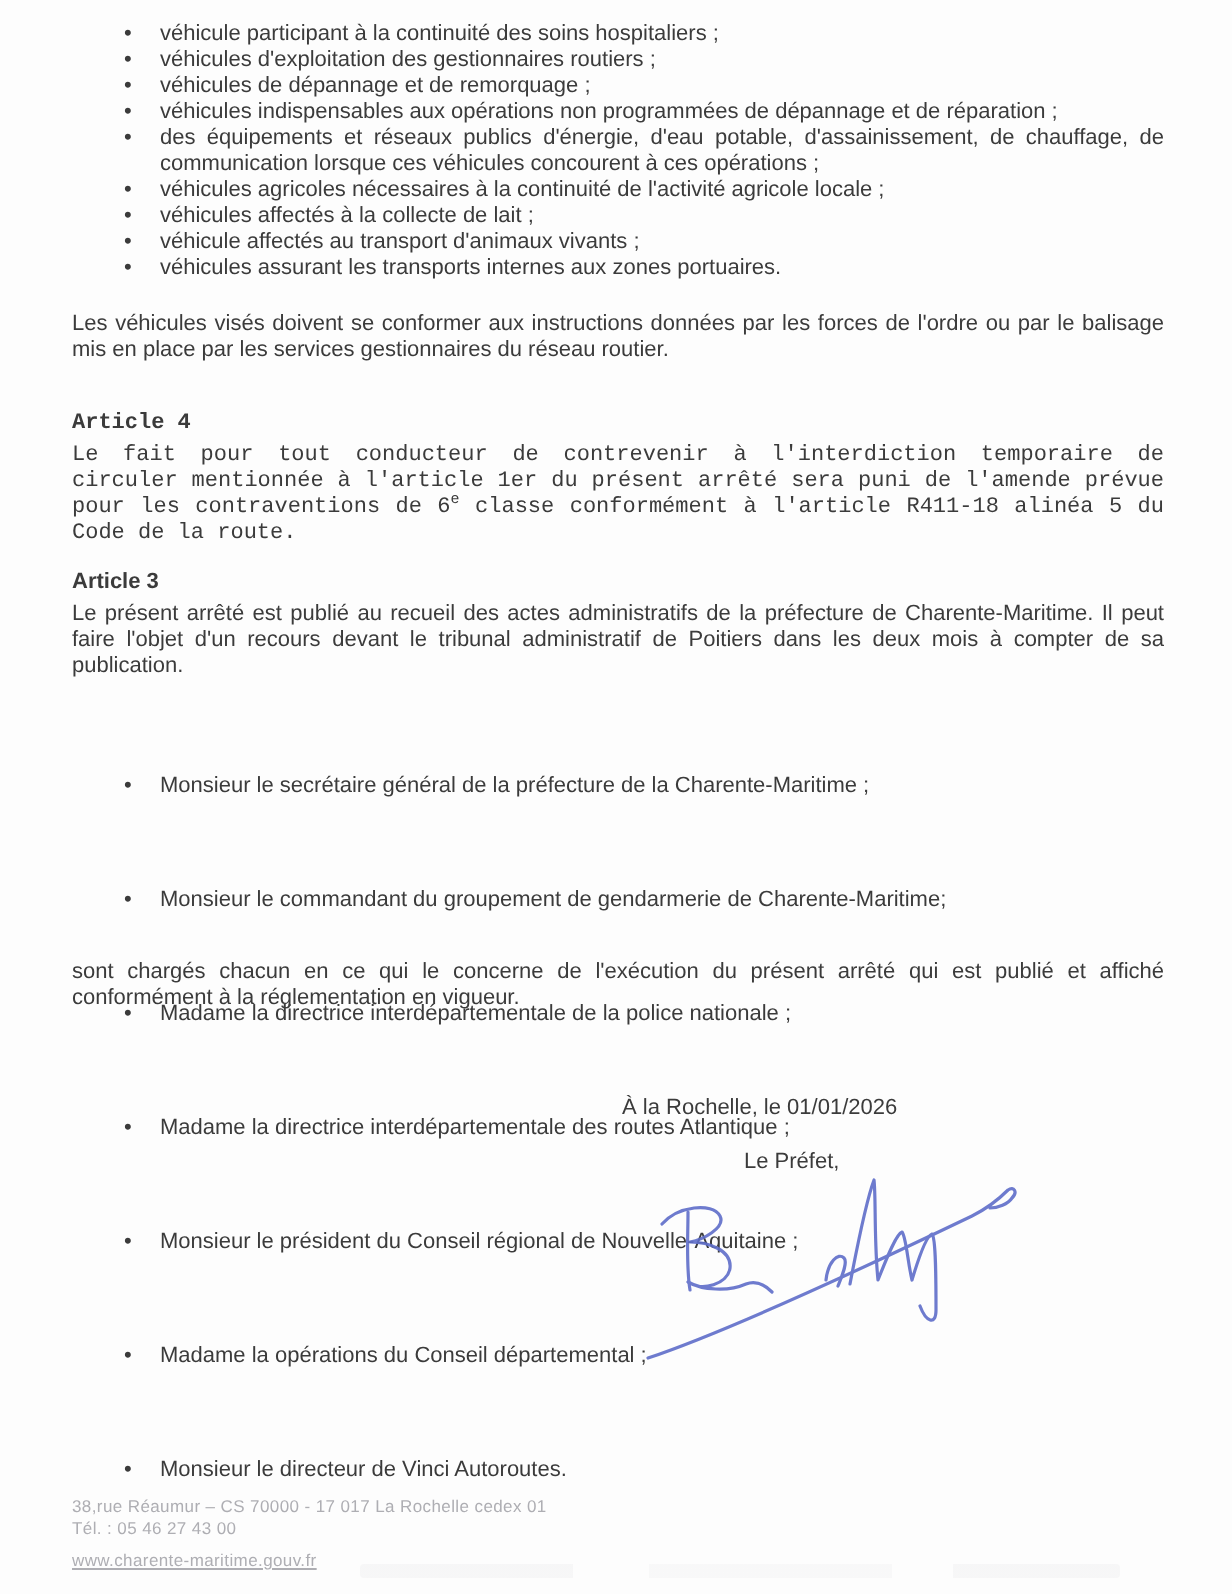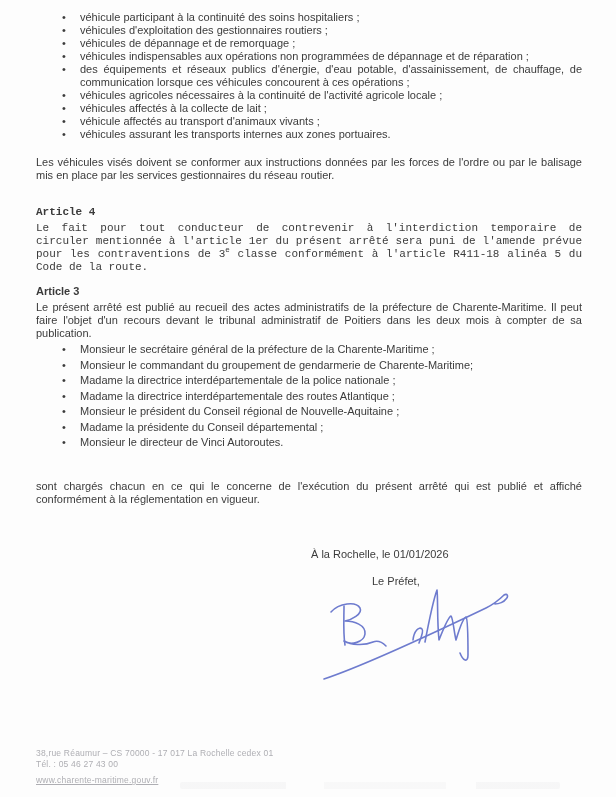--- a/index.html
+++ b/index.html
@@ -26,21 +26,21 @@
     position:relative;
     padding-left:44px;
     text-align:justify;
   }
   ul.blist li::before{
     content:"\2022";
     position:absolute;
     left:26px;top:0;
     color:#3b3b3b;
   }
-  ul.blist.spaced li{margin-bottom:2.5px;}
+  ul.blist.spaced li{margin-bottom:2.5px;margin-top:44px;}
   sup.clssup{font-size:7.5px;vertical-align:super;line-height:0;}
   .footer-line{
     font-size:8.5px;
     line-height:11px;
     color:#aeaeb3;
     letter-spacing:.2px;
   }
   .footer-link{text-decoration:underline;}
   .sig-svg{display:block;}
   .scan-noise{
@@ -65,36 +65,36 @@
   <li>véhicules agricoles nécessaires à la continuité de l'activité agricole locale ;</li>
   <li>véhicules affectés à la collecte de lait ;</li>
   <li>véhicule affectés au transport d'animaux vivants ;</li>
   <li>véhicules assurant les transports internes aux zones portuaires.</li>
 </ul>
 
 <p class="txt just abs" style="top:156px;left:36px;width:546px;margin:0;">Les véhicules visés doivent se conformer aux instructions données par les forces de l'ordre ou par le balisage mis en place par les services gestionnaires du réseau routier.</p>
 
 <div class="abs" style="top:206px;left:36px;width:546px;font-family:Liberation Mono, monospace;">
   <div class="txt bold" style="margin-bottom:3px;">Article 4</div>
-  <p class="txt just" style="margin:0;"><span>Le fait pour tout conducteur de contrevenir à l'interdiction temporaire de circuler mentionnée à l'article 1er du présent arrêté sera puni de l'amende prévue pour les contraventions de 3</span><sup class="clssup">e</sup><span> classe conformément à l'article R411-18 alinéa 5 du Code de la route.</span></p>
+  <p class="txt just" style="margin:0;"><span>Le fait pour tout conducteur de contrevenir à l'interdiction temporaire de circuler mentionnée à l'article 1er du présent arrêté sera puni de l'amende prévue pour les contraventions de 6</span><sup class="clssup">e</sup><span> classe conformément à l'article R411-18 alinéa 5 du Code de la route.</span></p>
 </div>
 
 <div class="abs" style="top:285px;left:36px;width:546px;">
   <div class="txt bold" style="margin-bottom:3px;">Article 3</div>
   <p class="txt just" style="margin:0;">Le présent arrêté est publié au recueil des actes administratifs de la préfecture de Charente-Maritime. Il peut faire l'objet d'un recours devant le tribunal administratif de Poitiers dans les deux mois à compter de sa publication.</p>
 </div>
 
 <div class="abs" style="top:343px;left:36px;width:546px;">
   <ul class="blist spaced txt">
     <li>Monsieur le secrétaire général de la préfecture de la Charente-Maritime ;</li>
     <li>Monsieur le commandant du groupement de gendarmerie de Charente-Maritime;</li>
     <li>Madame la directrice interdépartementale de la police nationale ;</li>
     <li>Madame la directrice interdépartementale des routes Atlantique ;</li>
     <li>Monsieur le président du Conseil régional de Nouvelle-Aquitaine ;</li>
-    <li>Madame la présidente du Conseil départemental ;</li>
+    <li>Madame la opérations du Conseil départemental ;</li>
     <li>Monsieur le directeur de Vinci Autoroutes.</li>
   </ul>
 </div>
 
 <p class="txt just abs" style="top:480px;left:36px;width:546px;margin:0;">sont chargés chacun en ce qui le concerne de l'exécution du présent arrêté qui est publié et affiché conformément à la réglementation en vigueur.</p>
 
 <div class="txt abs" style="top:548px;left:311px;">À la Rochelle, le 01/01/2026</div>
 
 <div class="txt abs" style="top:575px;left:372px;">Le Préfet,</div>
 

